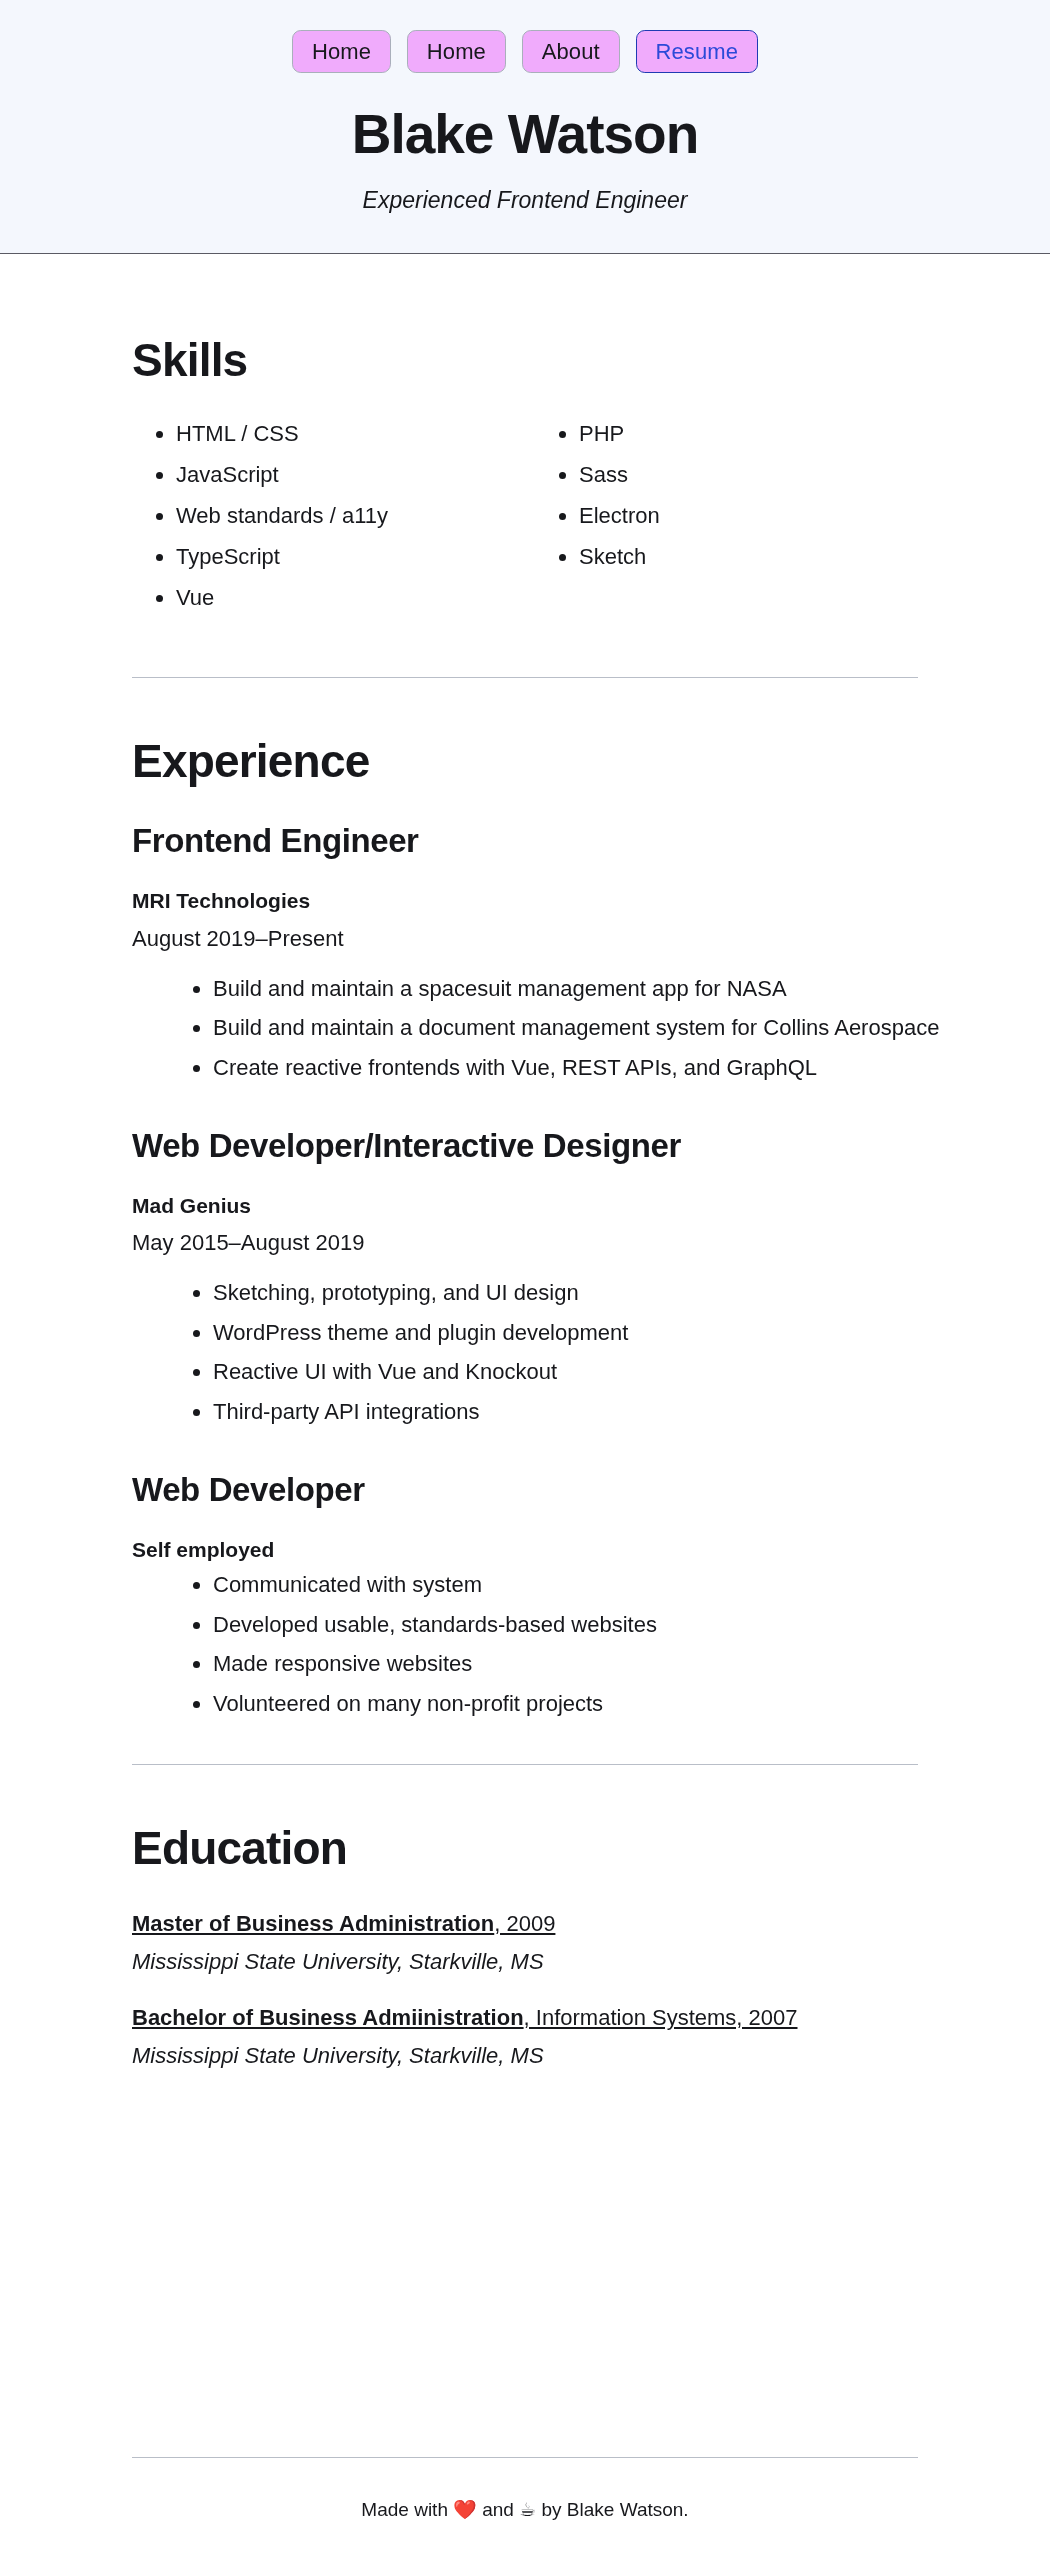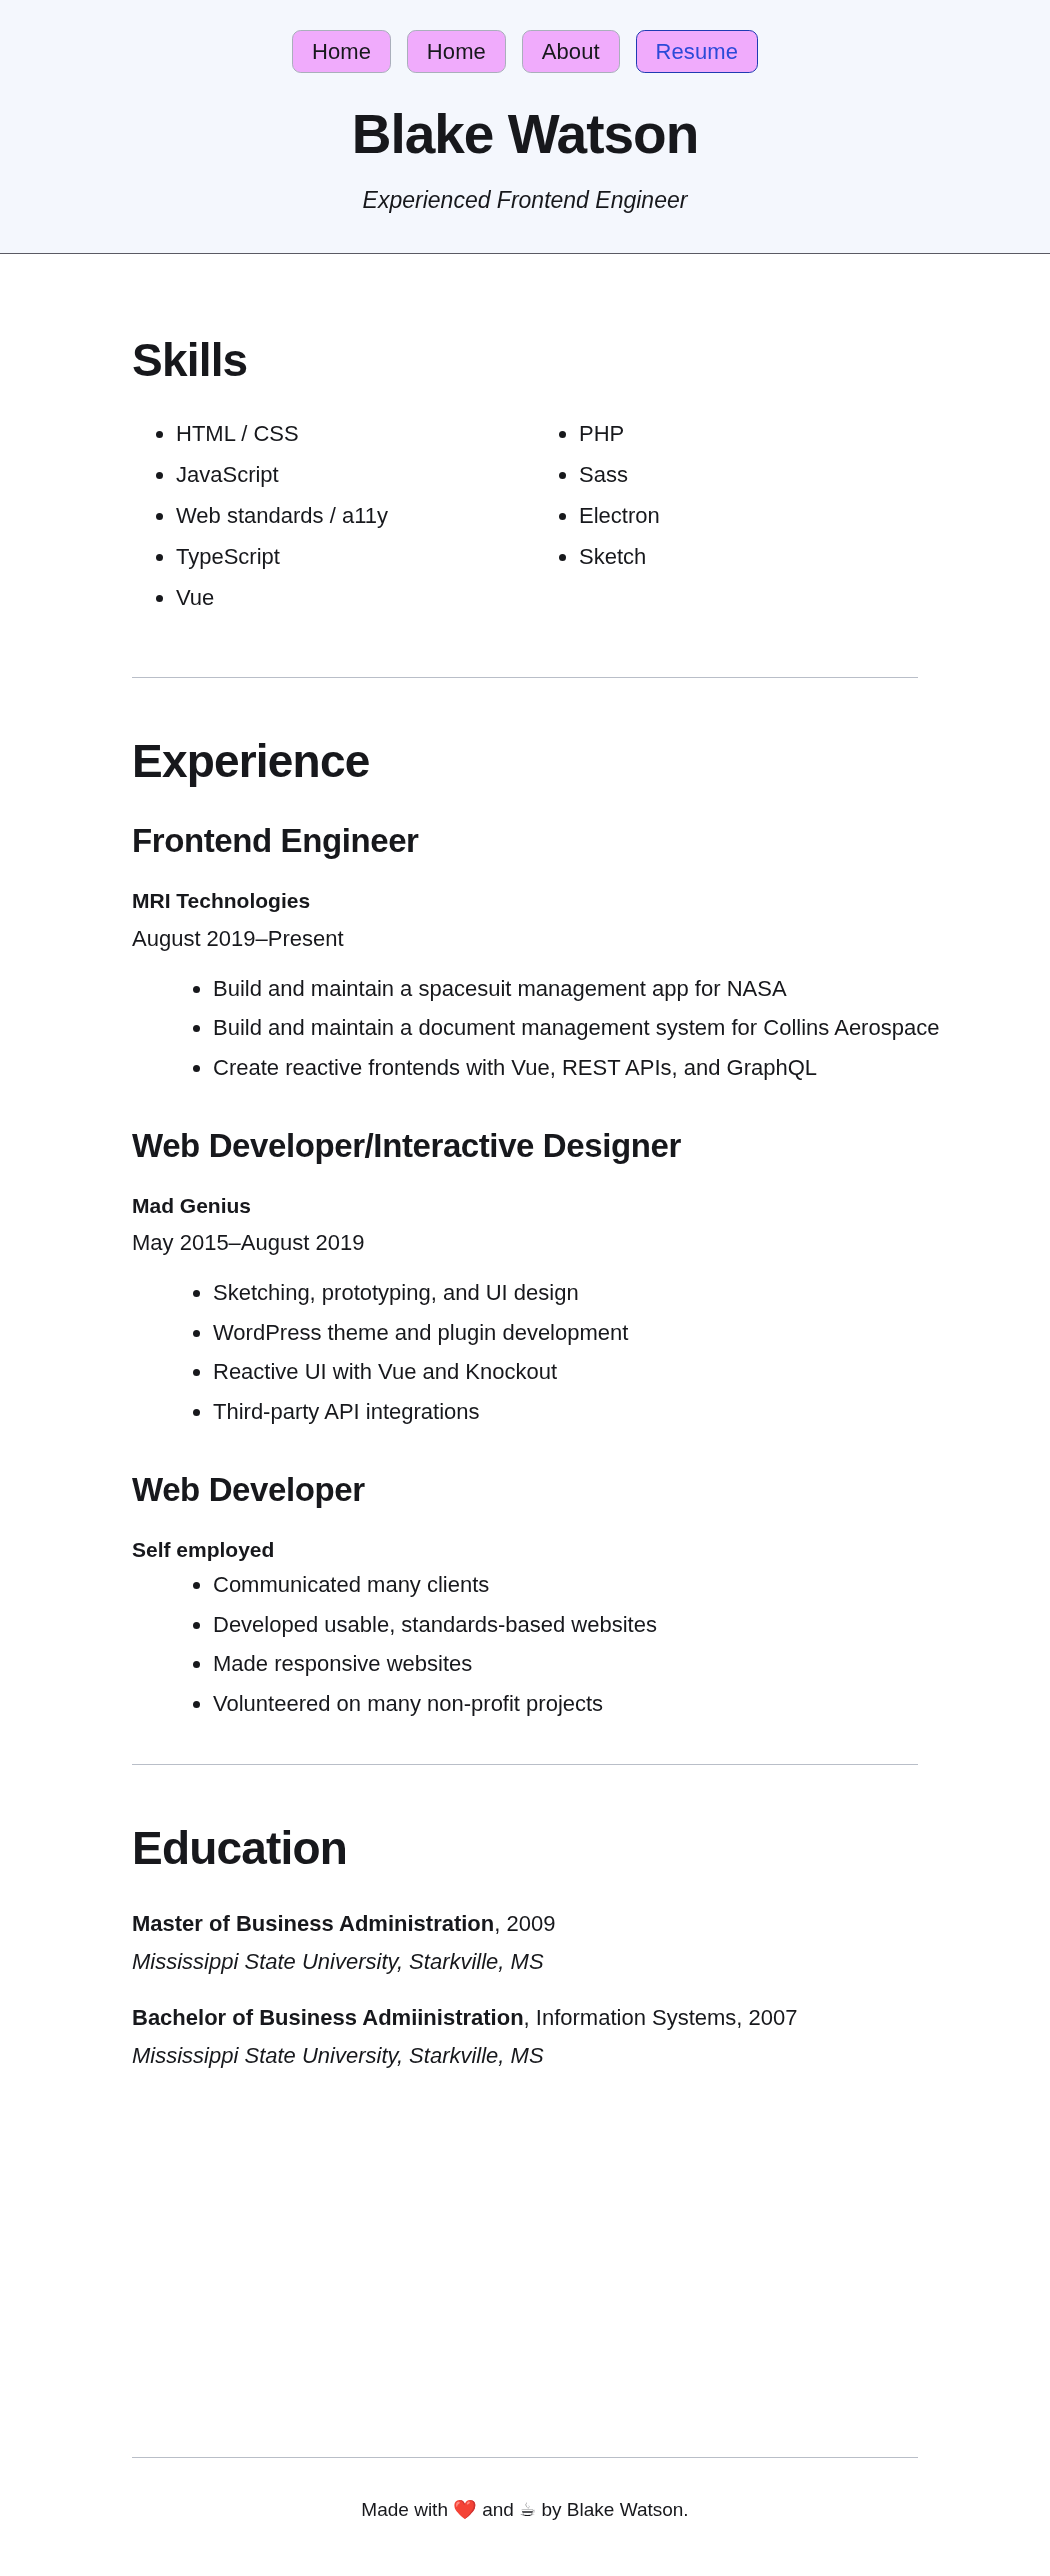--- a/index.html
+++ b/index.html
@@ -149,20 +149,21 @@
     margin-bottom: 17.5px;
     color: #17181c;
   }
 
   
   .edu-entry { margin-bottom: 30px; }
   .edu-degree {
     font-size: 22px;
     margin: 0 0 12.3px 0;
     color: #17181c;
+    text-decoration: underline;
   }
   .edu-degree .deg-name { font-weight: 700; }
   .edu-school {
     font-size: 22px;
     font-style: italic;
     margin: 0;
     color: #17181c;
   }
 
   
@@ -253,21 +254,21 @@
           <li>WordPress theme and plugin development</li>
           <li>Reactive UI with Vue and Knockout</li>
           <li>Third-party API integrations</li>
         </ul>
       </div>
 
       <div class="job">
         <h3 class="job-title">Web Developer</h3>
         <p class="job-company">Self employed</p>
         <ul class="job-bullets">
-          <li>Communicated many clients</li>
+          <li>Communicated with system</li>
           <li>Developed usable, standards-based websites</li>
           <li>Made responsive websites</li>
           <li>Volunteered on many non-profit projects</li>
         </ul>
       </div>
     </section>
 
     <hr class="rule">
 
     <section class="section section--education">

